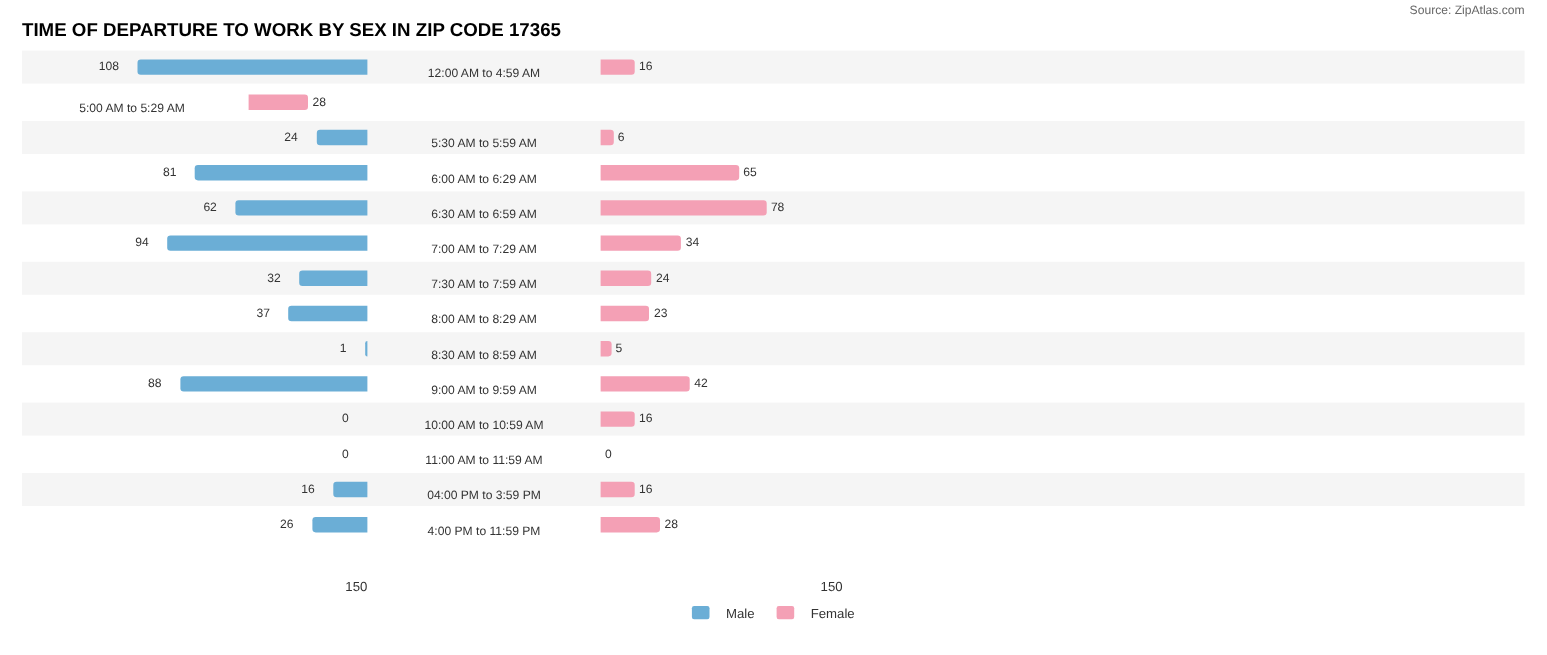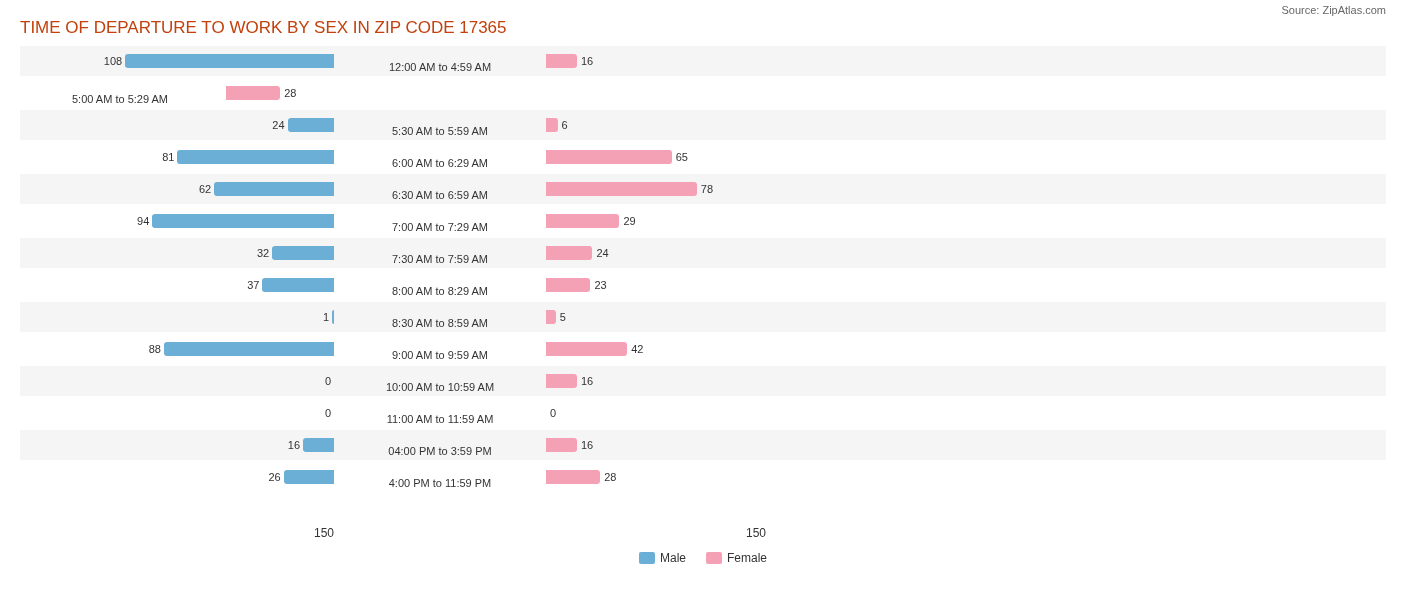--- a/index.html
+++ b/index.html
@@ -11,22 +11,22 @@
       overflow: hidden;
     }
     .chart-container {
       width: 1406px;
       height: 595px;
       padding: 18px 20px 40px 20px;
       position: relative;
     }
     .chart-title {
       font-size: 17px;
-      font-weight: normal;
-      color: #c2410c;
+      font-weight: bold;
+      color: #000000;
       margin-bottom: 8px;
     }
     .source-text {
       position: absolute;
       top: 4px;
       right: 20px;
       font-size: 11px;
       color: #666;
     }
     .chart-area {
@@ -45,21 +45,21 @@
     }
     .row:nth-child(even) {
       background: #fff;
     }
     .left-section {
       width: 320px;
       display: flex;
       align-items: center;
       justify-content: flex-end;
       padding-right: 6px;
-      gap: 3px;
+      gap: 17px;
       flex-shrink: 0;
     }
     .left-value {
       font-size: 11px;
       color: #333;
       min-width: 22px;
       text-align: right;
     }
     .bar-left {
       height: 14px;
@@ -112,22 +112,21 @@
       display: flex;
       align-items: center;
       justify-content: center;
       gap: 20px;
       margin-top: 8px;
       font-size: 12px;
       color: #333;
     }
     .legend-item {
       display: flex;
-      align-items: center;
-      gap: 5px;
+      gap: 15px;
     }
     .legend-box {
       width: 16px;
       height: 12px;
       border-radius: 2px;
     }
     .axis-values-row {
       display: flex;
       align-items: center;
       height: 20px;
@@ -193,21 +192,21 @@
     </div>
   </div>
       <div class="row">
     <div class="left-section">
       <span class="left-value">94</span>
       <div class="bar-left" style="width:181.73333333333335px;background:#6baed6;"></div>
     </div>
     <div class="center-label">7:00 AM to 7:29 AM</div>
     <div class="right-section">
       <div class="bar-right" style="width:73.46666666666667px;background:#f4a0b5;"></div>
-      <span class="right-value">29</span>
+      <span class="right-value">34</span>
     </div>
   </div>
       <div class="row">
     <div class="left-section">
       <span class="left-value">32</span>
       <div class="bar-left" style="width:61.86666666666667px;background:#6baed6;"></div>
     </div>
     <div class="center-label">7:30 AM to 7:59 AM</div>
     <div class="right-section">
       <div class="bar-right" style="width:46.4px;background:#f4a0b5;"></div>

